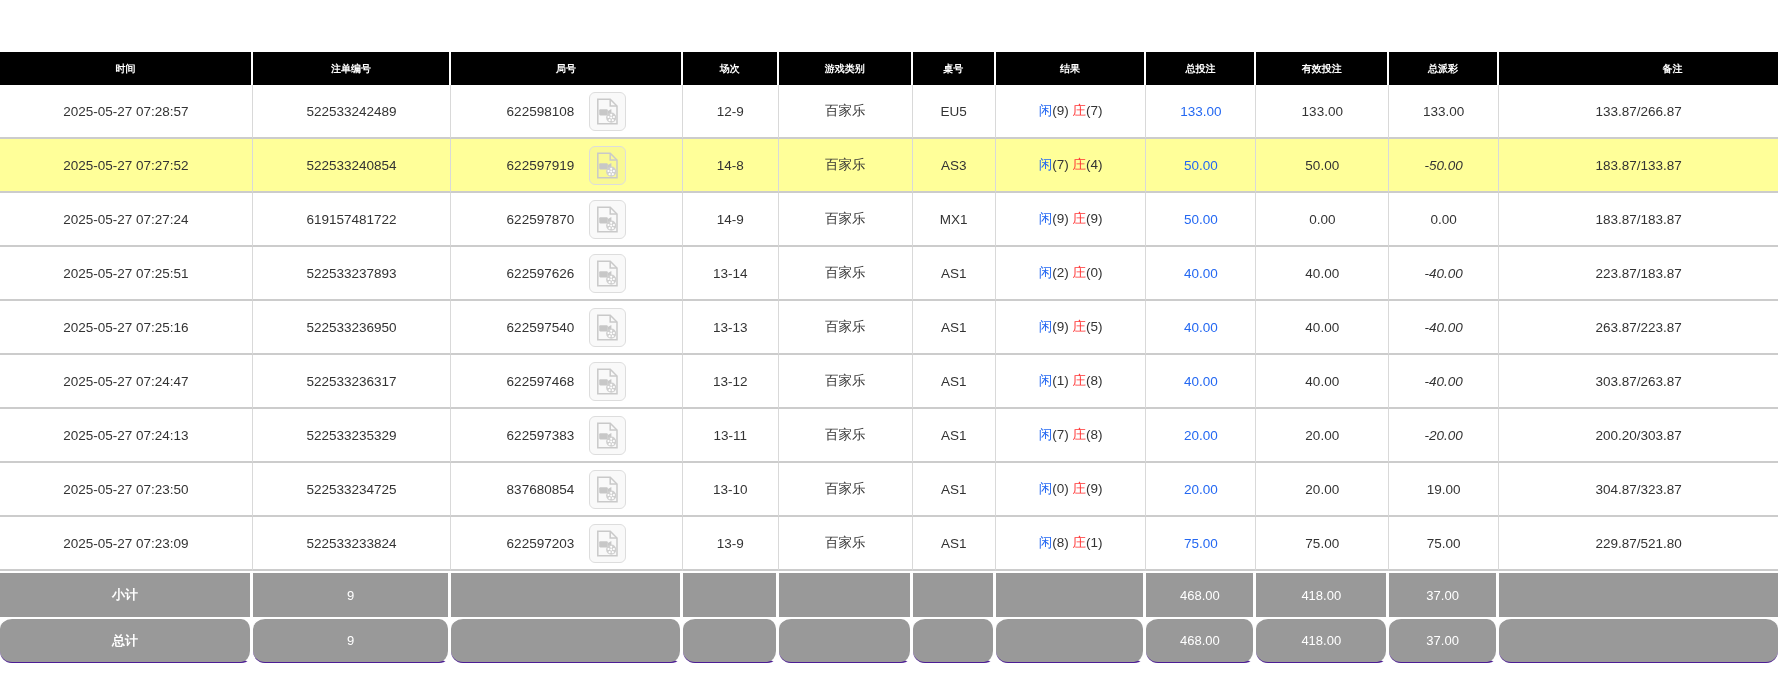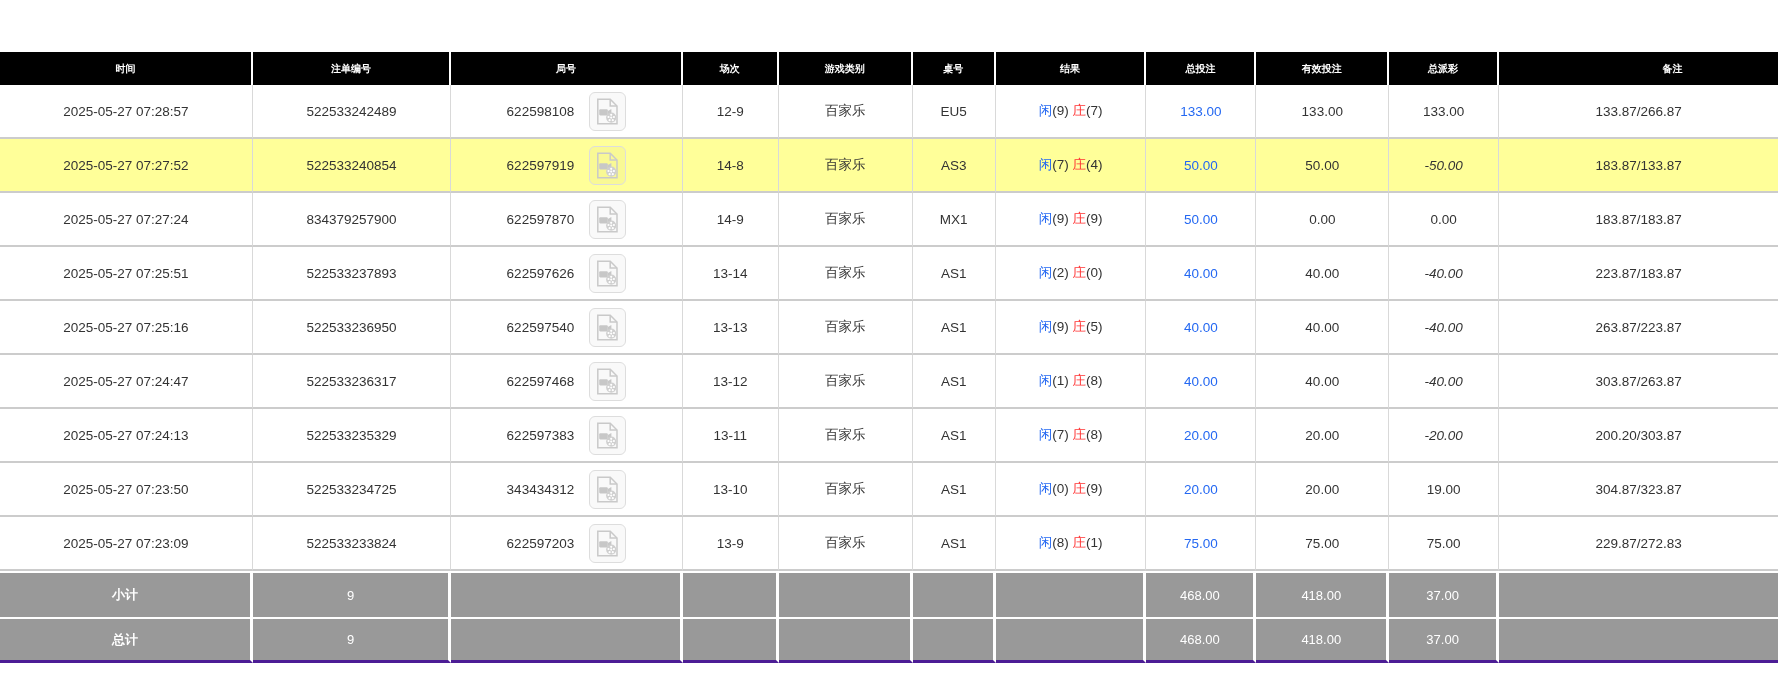--- a/index.html
+++ b/index.html
@@ -65,21 +65,21 @@
     background: #999999;
     color: #fff;
     height: 46px;
     font-size: 13px;
     text-align: center;
     border-top: 2px solid #fff;
     border-right: 3px solid #fff;
     padding: 8px;
   }
   tbody.summary td:last-child { border-right: none; }
-  tbody.summary tr:last-child td { border-bottom: 3px solid #4c1d95; }
+  tbody.summary tr:last-child td { border-bottom: 1px solid #4c1d95; border-radius: 12px; }
   tbody.summary .sum-label { font-weight: bold; }
 </style>
 </head>
 <body>
 
 <div class="top-spacer"></div>
 
 <table class="records">
   <colgroup>
     <col style="width:14.22%">
@@ -165,21 +165,21 @@
         <td>百家乐</td>
         <td>AS3</td>
         <td><span class="player-label">闲</span><span>(7)</span> <span class="banker-label">庄</span><span>(4)</span></td>
         <td><a class="bet-link">50.00</a></td>
         <td>50.00</td>
         <td class="neg">-50.00</td>
         <td class="remark-cell">183.87/133.87</td>
       </tr>
       <tr>
         <td>2025-05-27 07:27:24</td>
-        <td>834379257900</td>
+        <td>619157481722</td>
         <td><span class="round-wrap">
             <span>622597870</span>
             <button class="video-btn">
 <svg width="25" height="27" viewBox="0 0 25 27">
   <path d="M2.8 1.2 h12.4 l6.8 6.8 v17.8 h-19.2 z" fill="none" stroke="#c9c9c9" stroke-width="1.5"></path>
   <path d="M15.2 1.2 v6.8 h6.8" fill="none" stroke="#c9c9c9" stroke-width="1.5"></path>
   <rect x="4.2" y="11.2" width="8.6" height="6.2" rx="1.1" fill="#c7c7c7"></rect>
   <path d="M12.8 13 L16.4 11.1 V18.5 L12.8 16.6 Z" fill="#c7c7c7"></path>
   <circle cx="16.2" cy="19.6" r="5.1" fill="#cfcfcf"></circle>
   <circle cx="16.2" cy="19.6" r="1.1" fill="#ffffff"></circle>
@@ -317,21 +317,21 @@
         <td><span class="player-label">闲</span><span>(7)</span> <span class="banker-label">庄</span><span>(8)</span></td>
         <td><a class="bet-link">20.00</a></td>
         <td>20.00</td>
         <td class="neg">-20.00</td>
         <td class="remark-cell">200.20/303.87</td>
       </tr>
       <tr>
         <td>2025-05-27 07:23:50</td>
         <td>522533234725</td>
         <td><span class="round-wrap">
-            <span>343434312</span>
+            <span>837680854</span>
             <button class="video-btn">
 <svg width="25" height="27" viewBox="0 0 25 27">
   <path d="M2.8 1.2 h12.4 l6.8 6.8 v17.8 h-19.2 z" fill="none" stroke="#c9c9c9" stroke-width="1.5"></path>
   <path d="M15.2 1.2 v6.8 h6.8" fill="none" stroke="#c9c9c9" stroke-width="1.5"></path>
   <rect x="4.2" y="11.2" width="8.6" height="6.2" rx="1.1" fill="#c7c7c7"></rect>
   <path d="M12.8 13 L16.4 11.1 V18.5 L12.8 16.6 Z" fill="#c7c7c7"></path>
   <circle cx="16.2" cy="19.6" r="5.1" fill="#cfcfcf"></circle>
   <circle cx="16.2" cy="19.6" r="1.1" fill="#ffffff"></circle>
   <circle cx="16.2" cy="16.8" r="1.1" fill="#ffffff"></circle>
   <circle cx="13.5" cy="19.0" r="1.1" fill="#ffffff"></circle>
@@ -371,21 +371,21 @@
 </svg>
             </button>
           </span></td>
         <td>13-9</td>
         <td>百家乐</td>
         <td>AS1</td>
         <td><span class="player-label">闲</span><span>(8)</span> <span class="banker-label">庄</span><span>(1)</span></td>
         <td><a class="bet-link">75.00</a></td>
         <td>75.00</td>
         <td class="">75.00</td>
-        <td class="remark-cell">229.87/272.83</td>
+        <td class="remark-cell">229.87/521.80</td>
       </tr>
     </tbody>
   <tbody class="summary">
       <tr>
         <td class="sum-label">小计</td>
         <td>9</td>
         <td></td>
         <td></td>
         <td></td>
         <td></td>

